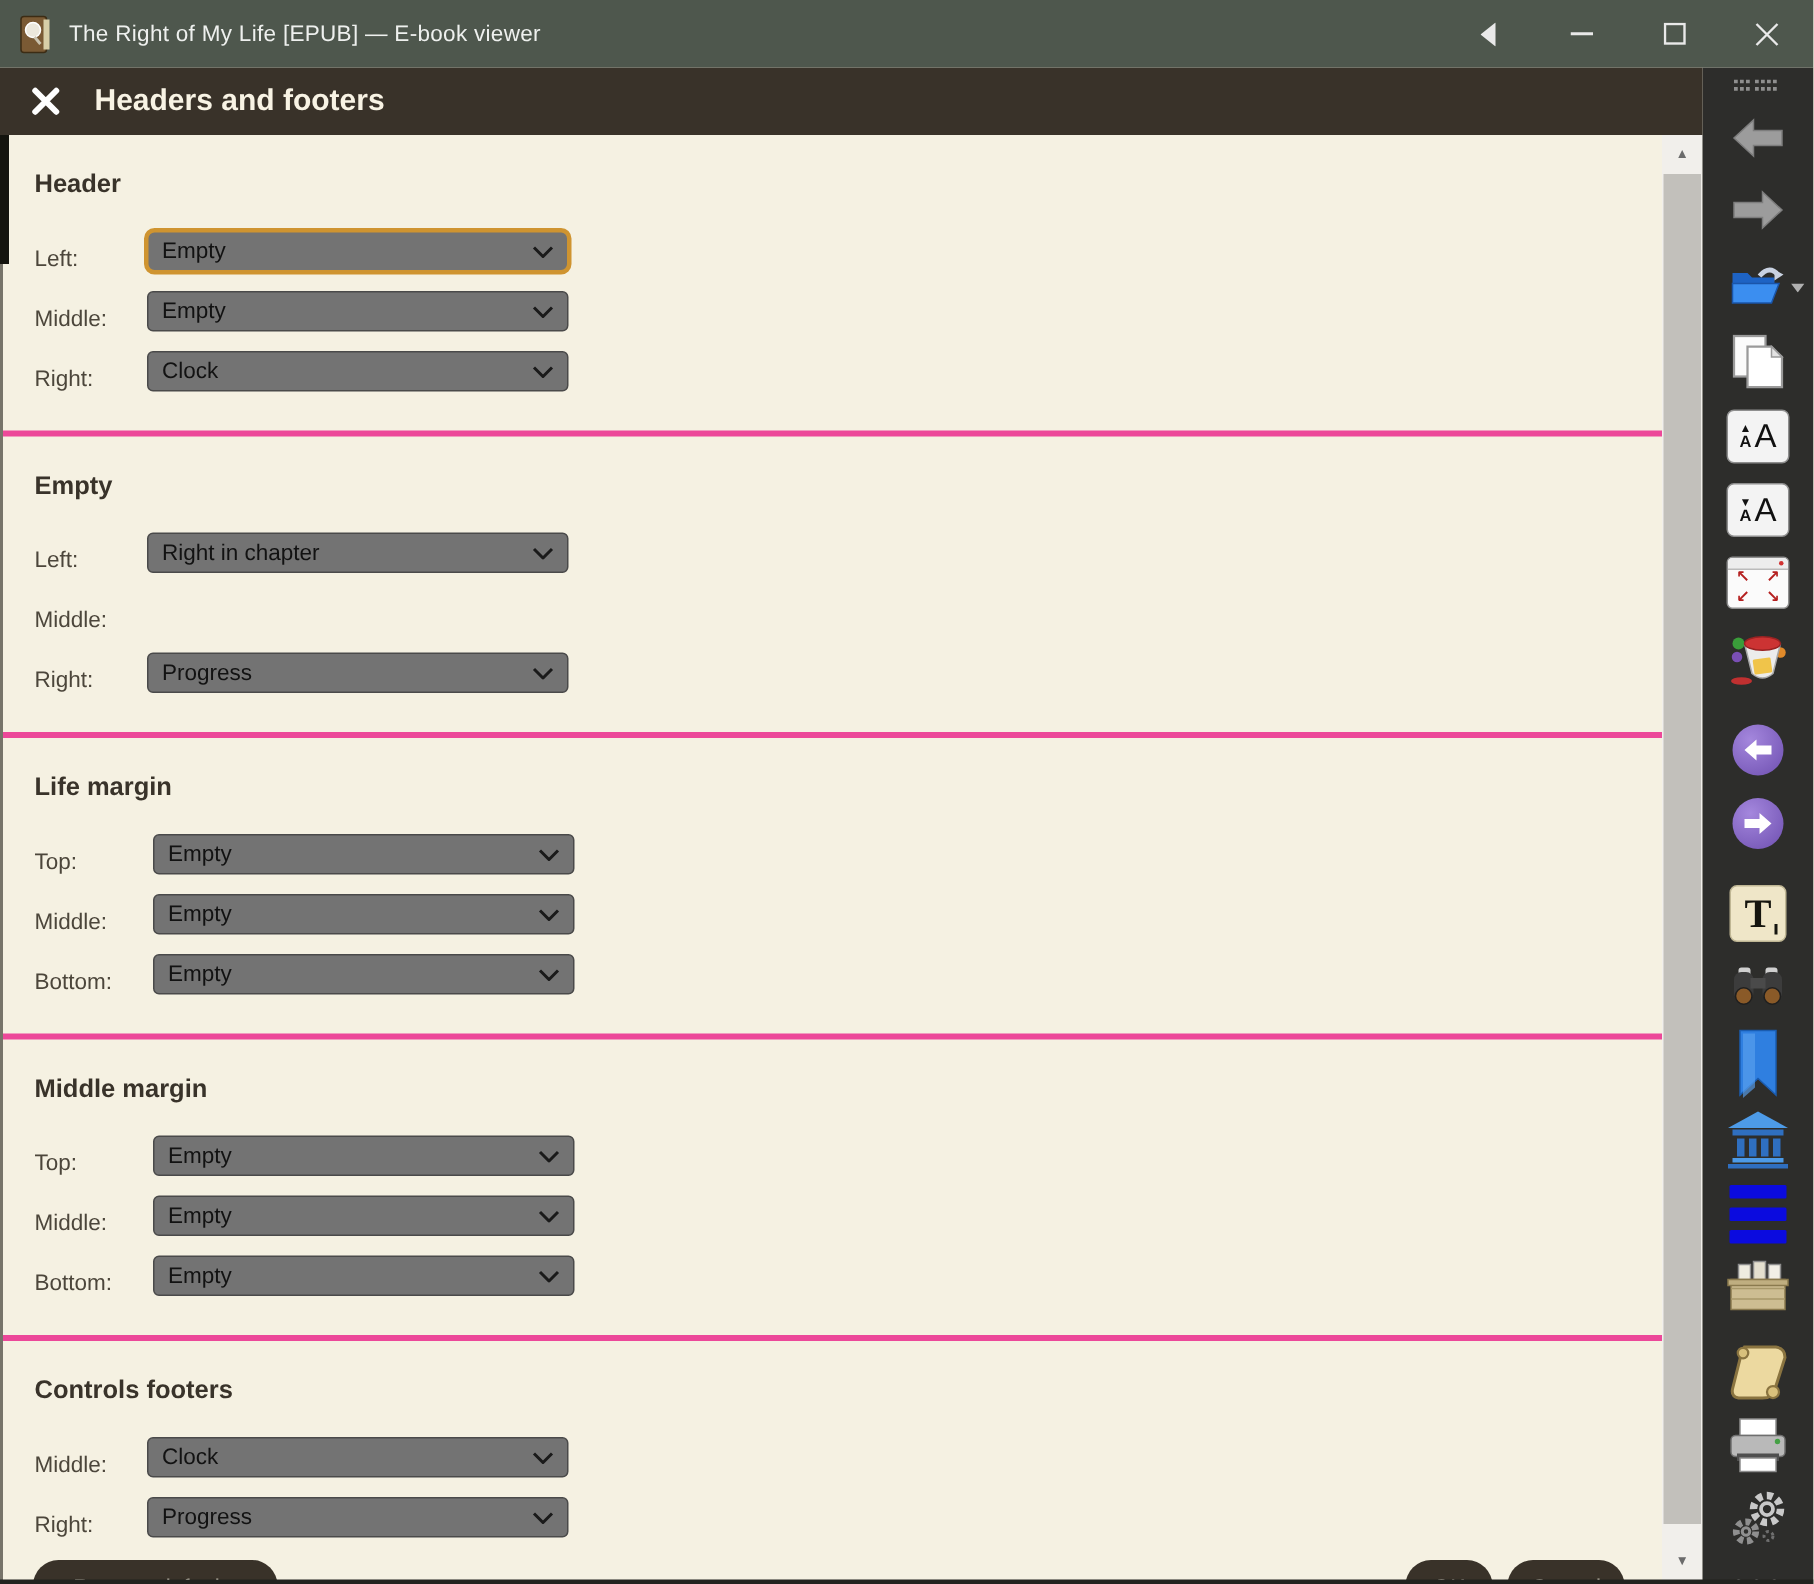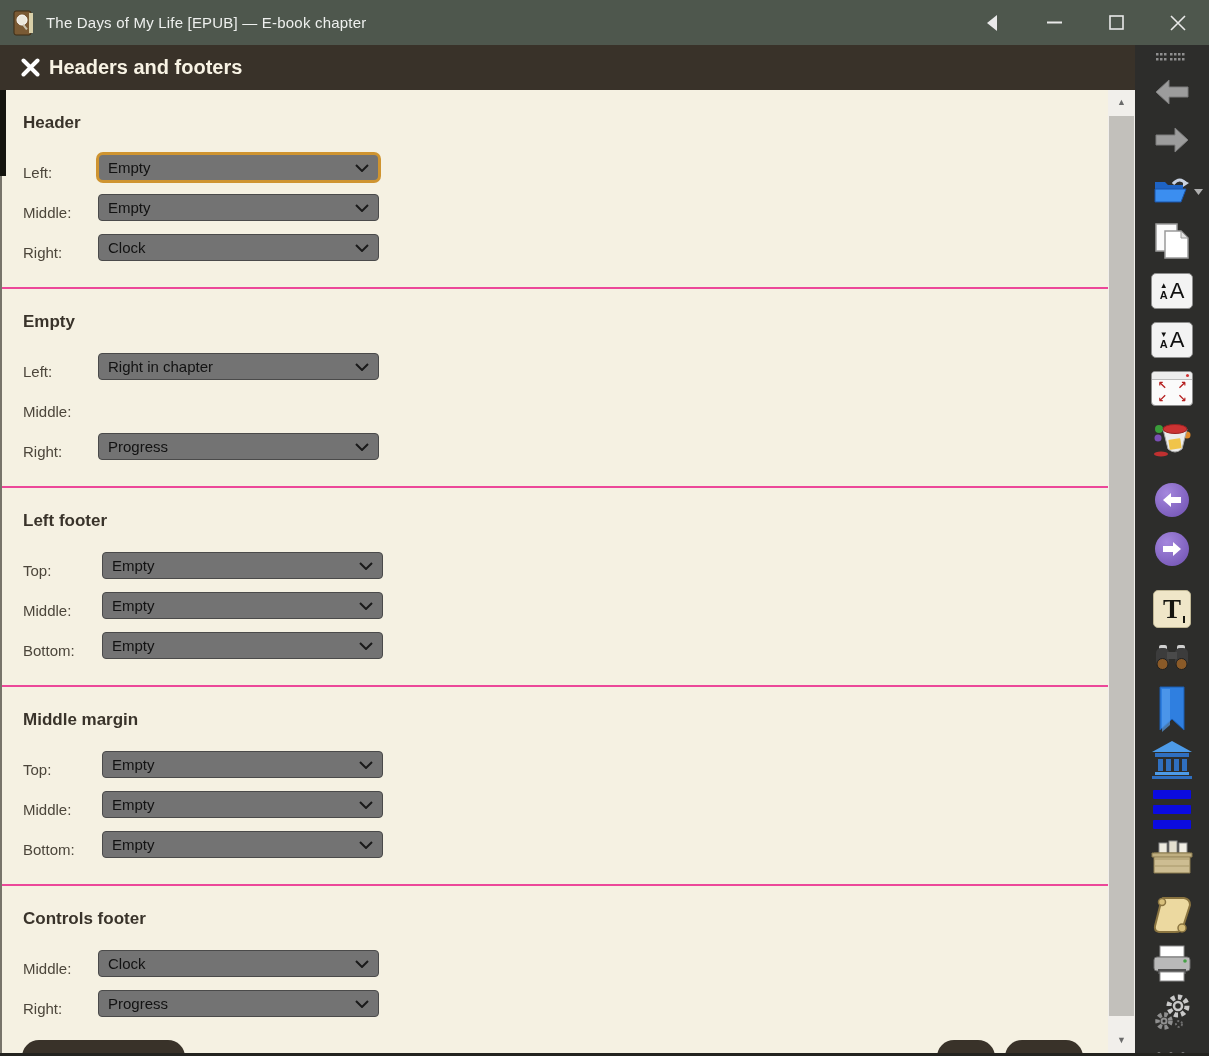--- a/index.html
+++ b/index.html
@@ -11,25 +11,25 @@
   
   .titlebar{position:absolute;top:0;left:0;width:1209px;height:45px;background:#4e574d;display:flex;align-items:center;z-index:30}
   .titlebar .app-icon{margin:0 10px 0 12px;flex:none;display:flex}
   .titlebar .win-title{color:#eef0ee;font-size:15px;letter-spacing:.2px}
   .win-controls{position:absolute;right:0;top:0;height:45px;display:flex;align-items:center}
   .win-btn{width:62px;height:45px;display:flex;align-items:center;justify-content:center;cursor:default}
   .win-btn svg{display:block}
   
   .dlg-header{position:absolute;top:45px;left:0;width:1135px;height:45px;background:#393229;display:flex;align-items:center;z-index:25}
   .dlg-close{margin:0 0 0 17px;width:26px;height:26px;display:flex;align-items:center;justify-content:center;cursor:pointer}
-  .dlg-title{color:#f8f3e4;font-size:20px;font-weight:700;margin-left:6px}
+  .dlg-title{color:#f8f3e4;font-size:20px;font-weight:700;margin-left:20px}
   
   .content{position:absolute;top:90px;left:0;width:1108px;height:966px;background:#f5f1e2;border-left:2px solid #77746a;box-sizing:border-box;overflow:hidden}
   .left-sliver{position:absolute;top:90px;left:0;width:6px;height:86px;background:#14140e;z-index:26}
-  .section{padding:22px 0 26px 21px;border-bottom:2px solid #ec4899}
+  .section{padding:22px 0 26px 21px;border-bottom:4px solid #ec4899}
   .section:last-of-type{border-bottom:none}
   .sec-h{font-size:17px;line-height:22px;font-weight:700;color:#39332a;margin:0 0 20px 0}
   .row{display:flex;align-items:flex-end;height:27px;margin-bottom:13px;font-size:15px;color:#4c463b}
   .row:last-child{margin-bottom:0}
   .row .lbl{width:75px;flex:none}
   .section.wide-lbl .lbl{width:79px}
   .sel{position:relative;width:281px;height:27px;background:#737373;border:1px solid #4a4a4a;border-radius:4px;
        display:flex;align-items:center;padding:0 30px 0 9px;box-sizing:border-box;color:#121212;cursor:default;font-size:15px}
   .sel .chev{position:absolute;right:9px;top:50%;transform:translateY(-50%);display:flex}
   .sel.focused{border:3px solid #cf9430;border-radius:7px;width:285px;height:31px;margin:-2px}
@@ -74,21 +74,21 @@
 
 <div class="titlebar">
   <span class="app-icon">
     <svg width="24" height="28" viewBox="0 0 24 28">
       <rect x="2" y="2" width="17" height="24" rx="2" fill="#7a5a34" stroke="#3c2c14"></rect>
       <rect x="17" y="4" width="4" height="20" fill="#d8cfa8"></rect>
       <circle cx="10" cy="11" r="5" fill="#ece8dc" stroke="#ffffff"></circle>
       <rect x="12" y="15" width="2" height="6" transform="rotate(-40 13 18)" fill="#c9c2ae"></rect>
     </svg>
   </span>
-  <span class="win-title">The Days of My Life [EPUB] — E-book chapter</span>
+  <span class="win-title">The Right of My Life [EPUB] — E-book viewer</span>
   <div class="win-controls">
     <div class="win-btn">
       <svg width="11" height="16" viewBox="0 0 11 16">
           <path d="M10 0 L10 16 L0 8 Z" fill="#e9e9e9"></path>
         </svg>
     </div>
     <div class="win-btn">
       <svg width="15" height="3" viewBox="0 0 15 3">
           <rect width="15" height="2" y="0.5" fill="#e9e9e9"></rect>
         </svg>
@@ -179,21 +179,21 @@
         <span class="chev">
             <svg width="14" height="8" viewBox="0 0 14 8">
               <path d="M1 1 L7 7 L13 1" stroke="#1a1a1a" stroke-width="2" fill="none"></path>
             </svg>
           </span>
       </div>
     </div>
   </div>
 
   <div class="section wide-lbl">
-    <h3 class="sec-h">Left footer</h3>
+    <h3 class="sec-h">Life margin</h3>
     <div class="row">
       <span class="lbl">Top:</span>
       <div class="sel">
         <span>Empty</span>
         <span class="chev">
             <svg width="14" height="8" viewBox="0 0 14 8">
               <path d="M1 1 L7 7 L13 1" stroke="#1a1a1a" stroke-width="2" fill="none"></path>
             </svg>
           </span>
       </div>
@@ -253,21 +253,21 @@
         <span class="chev">
             <svg width="14" height="8" viewBox="0 0 14 8">
               <path d="M1 1 L7 7 L13 1" stroke="#1a1a1a" stroke-width="2" fill="none"></path>
             </svg>
           </span>
       </div>
     </div>
   </div>
 
   <div class="section">
-    <h3 class="sec-h">Controls footer</h3>
+    <h3 class="sec-h">Controls footers</h3>
     <div class="row">
       <span class="lbl">Middle:</span>
       <div class="sel">
         <span>Clock</span>
         <span class="chev">
             <svg width="14" height="8" viewBox="0 0 14 8">
               <path d="M1 1 L7 7 L13 1" stroke="#1a1a1a" stroke-width="2" fill="none"></path>
             </svg>
           </span>
       </div>

